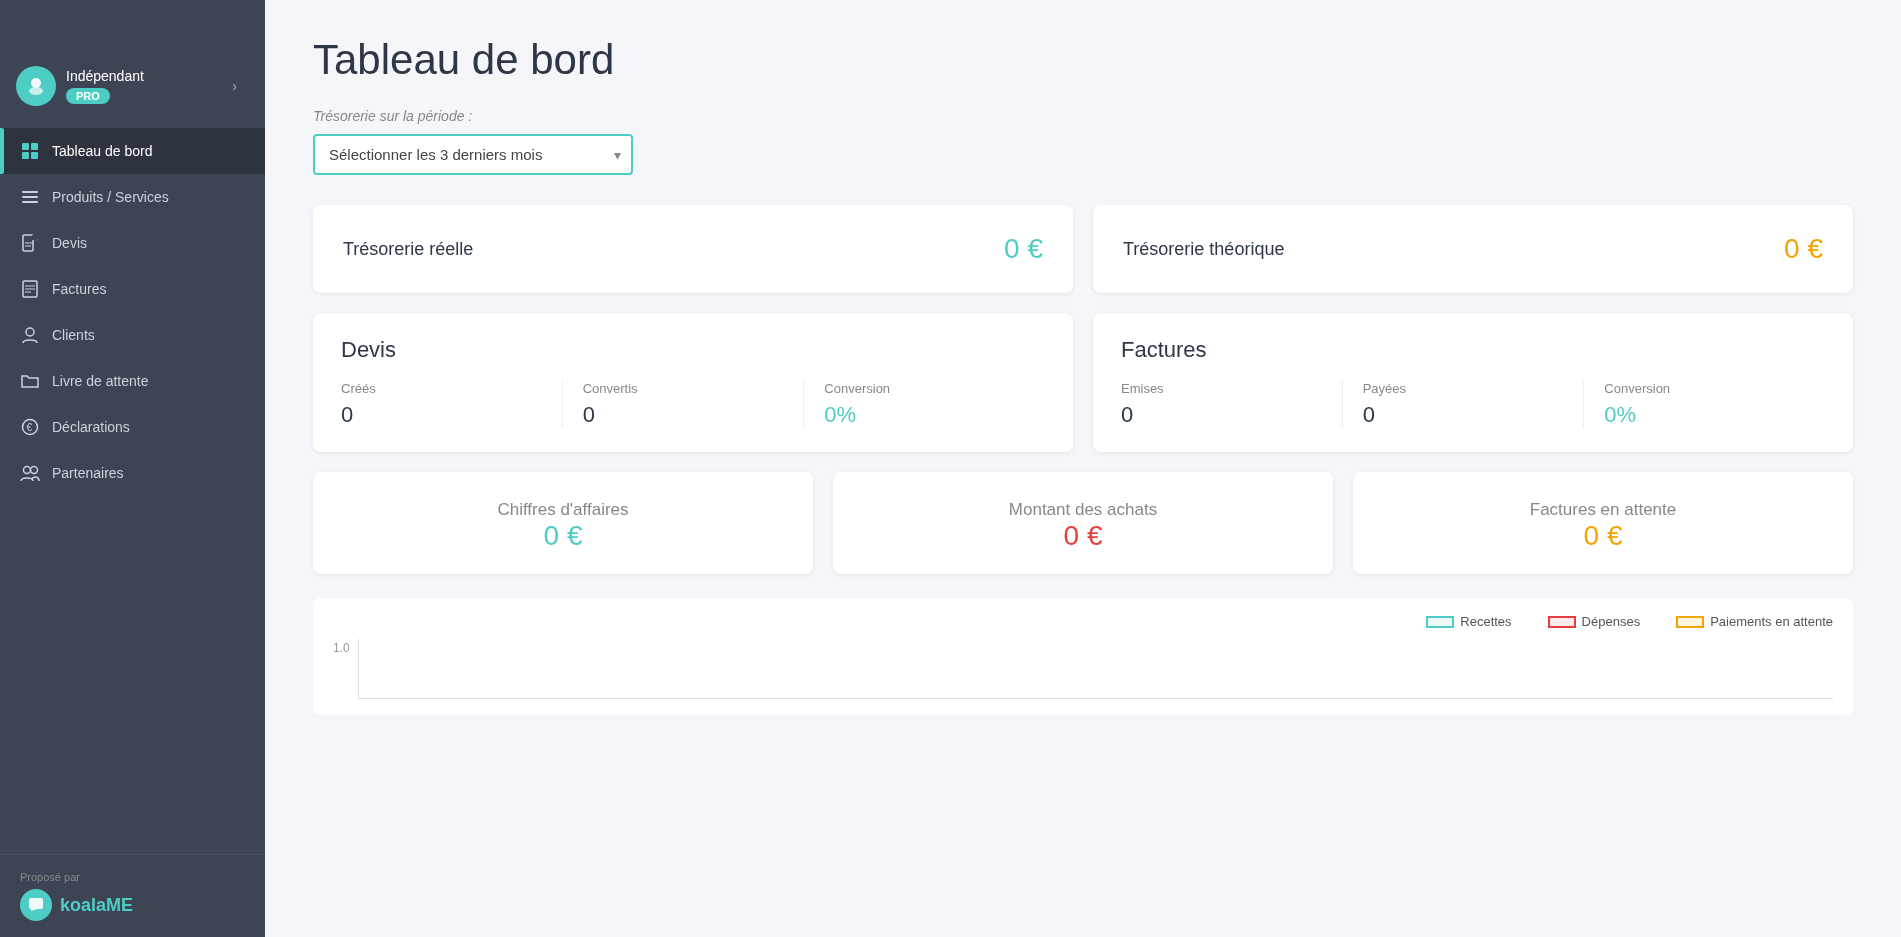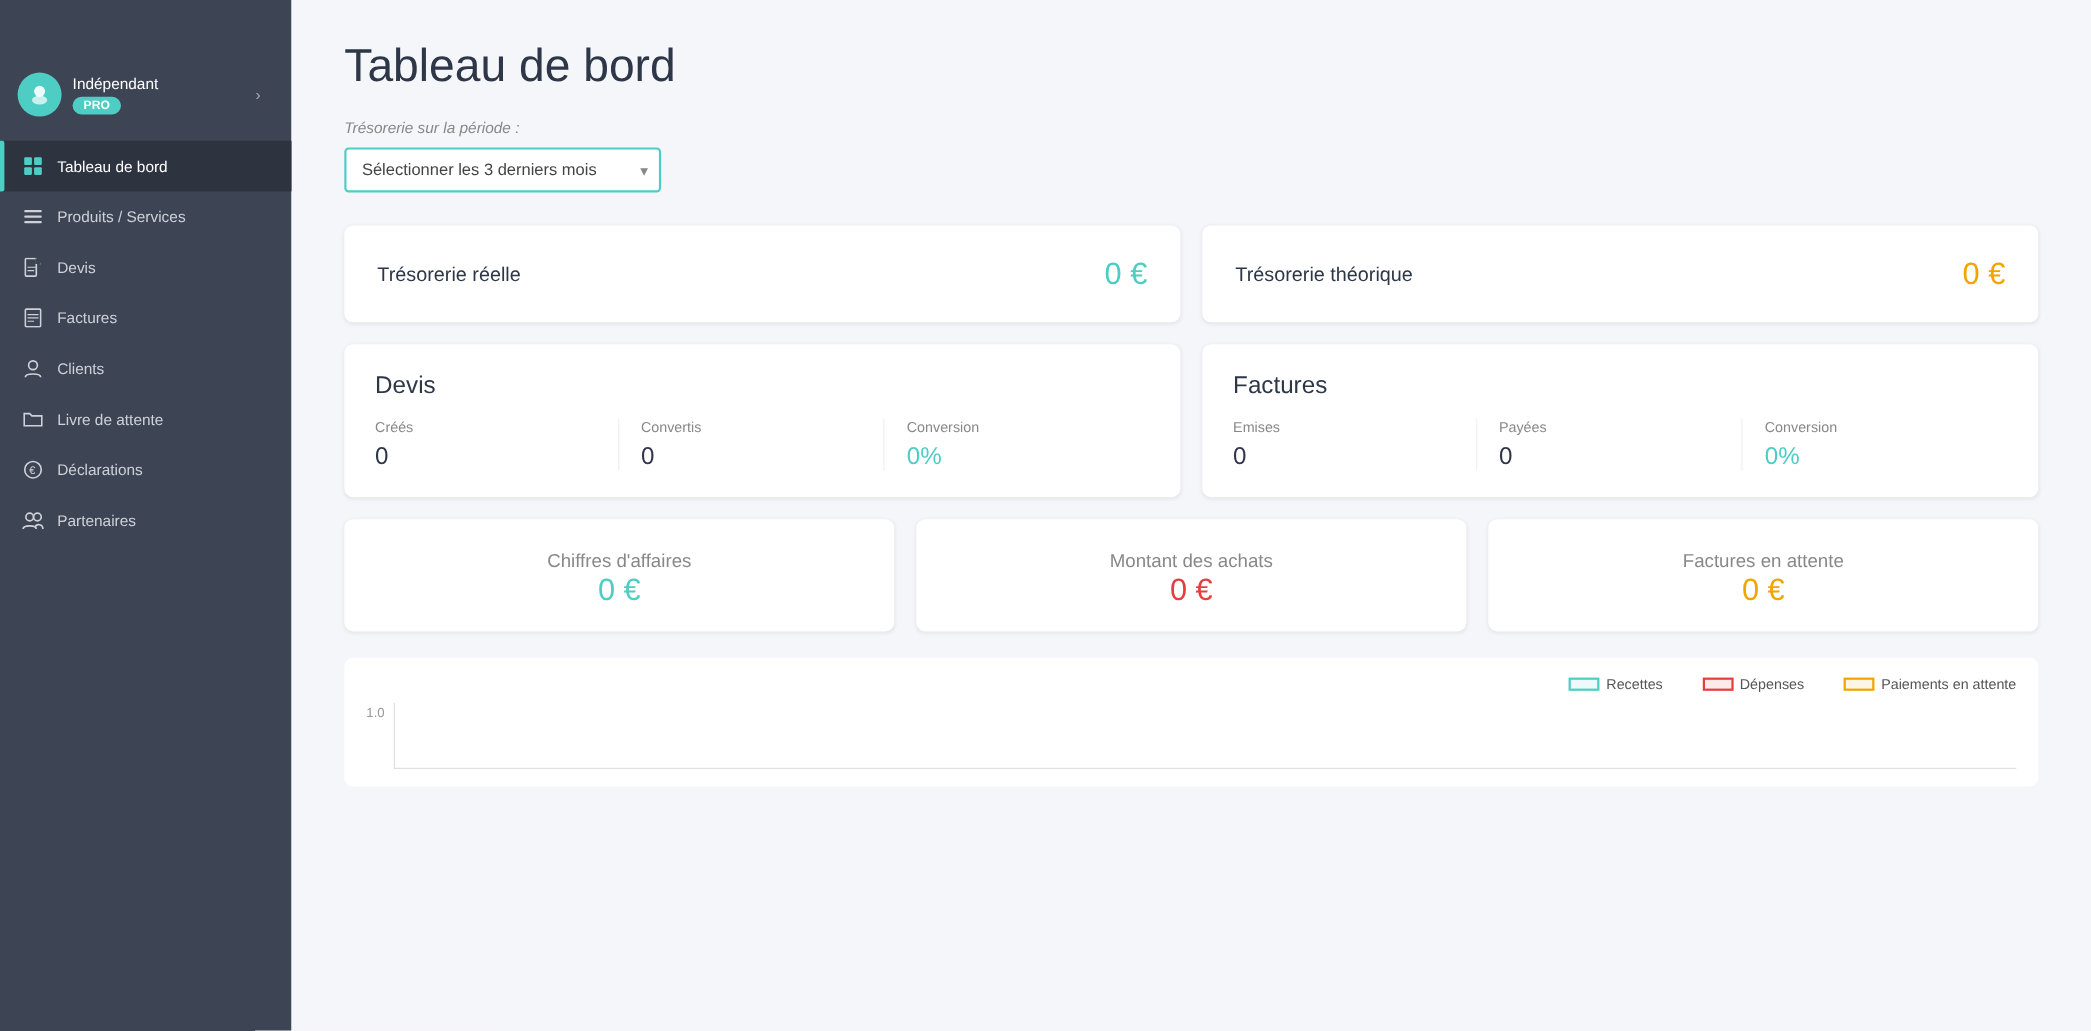--- a/index.html
+++ b/index.html
@@ -130,21 +130,21 @@
       display: flex; align-items: center;
       margin-bottom: 30px;
     }
     .period-select {
       border: 2px solid #4ecdc4;
       border-radius: 4px;
       padding: 10px 14px;
       font-size: 15px;
       color: #444;
       background: #fff;
-      width: 288px;
+      width: 320px;
       appearance: none;
       -webkit-appearance: none;
       cursor: pointer;
       outline: none;
     }
     .select-wrapper {
       position: relative; display: inline-block;
     }
     .select-wrapper::after {
       content: '▾';
@@ -391,20 +391,34 @@
           <circle cx="7" cy="6" r="3.5" stroke="#cdd2da" stroke-width="1.5" fill="none"></circle>
           <circle cx="14" cy="6" r="3.5" stroke="#cdd2da" stroke-width="1.5" fill="none"></circle>
           <path d="M1 17 C1 13 13 13 13 17" stroke="#cdd2da" stroke-width="1.5" fill="none"></path>
           <path d="M12 15 C13 12 19 12 19 17" stroke="#cdd2da" stroke-width="1.5" fill="none"></path>
         </svg>
       </span>
       <span>Partenaires</span>
     </div>
   </div>
 
+  <div class="sidebar-footer">
+    <div class="footer-proposed">Proposé par</div>
+    <div class="footer-brand">
+      <div class="footer-icon">
+        <svg width="16" height="16" viewBox="0 0 16 16" fill="none">
+          <rect x="1" y="1" width="14" height="11" rx="2" fill="white" opacity="0.9"></rect>
+          <path d="M4 14 L4 12 L8 12" stroke="white" stroke-width="1.5" fill="none"></path>
+        </svg>
+      </div>
+      <span class="footer-brand-name">
+        <span>koala</span><span style="color:#4ecdc4;font-weight:600;">ME</span>
+      </span>
+    </div>
+  </div>
 </nav>
 
 <main class="main">
   <h1 class="page-title">Tableau de bord</h1>
 
   <div class="period-label">Trésorerie sur la période :</div>
   <div class="period-select-wrap">
     <div class="select-wrapper">
       <select class="period-select">
         <option>Sélectionner les 3 derniers mois</option>

